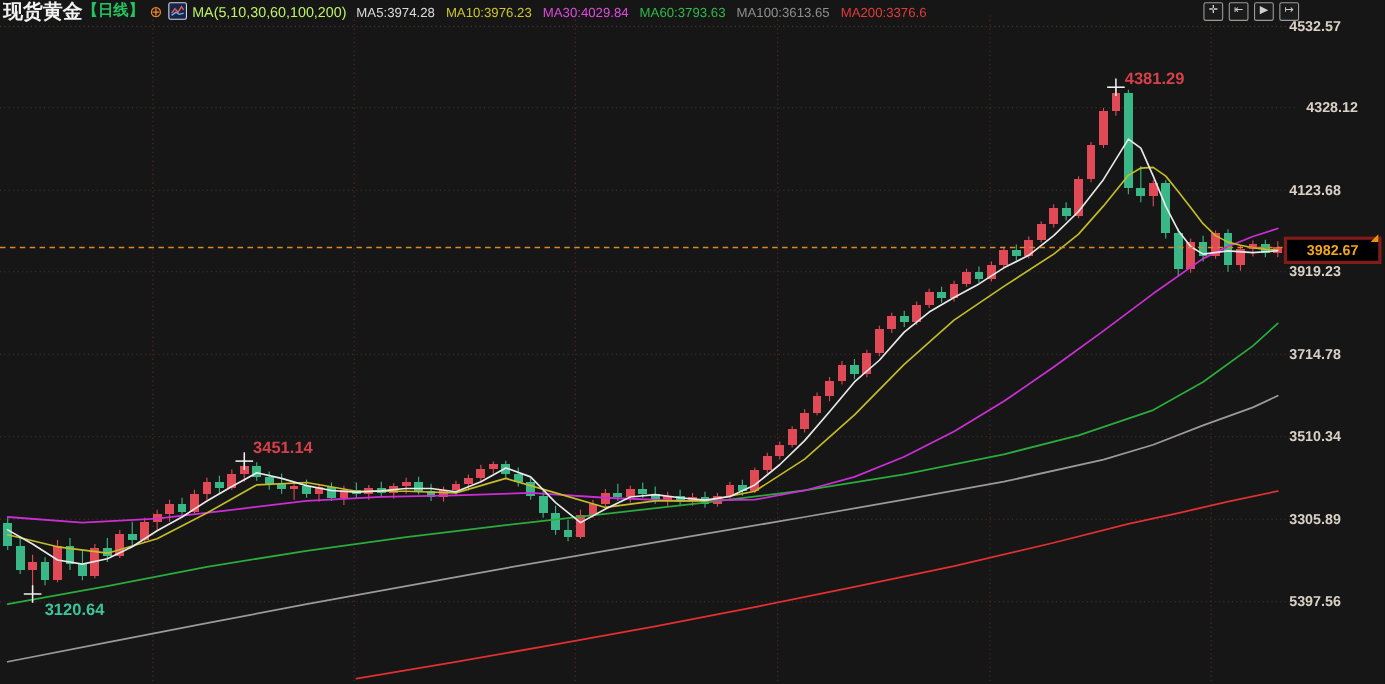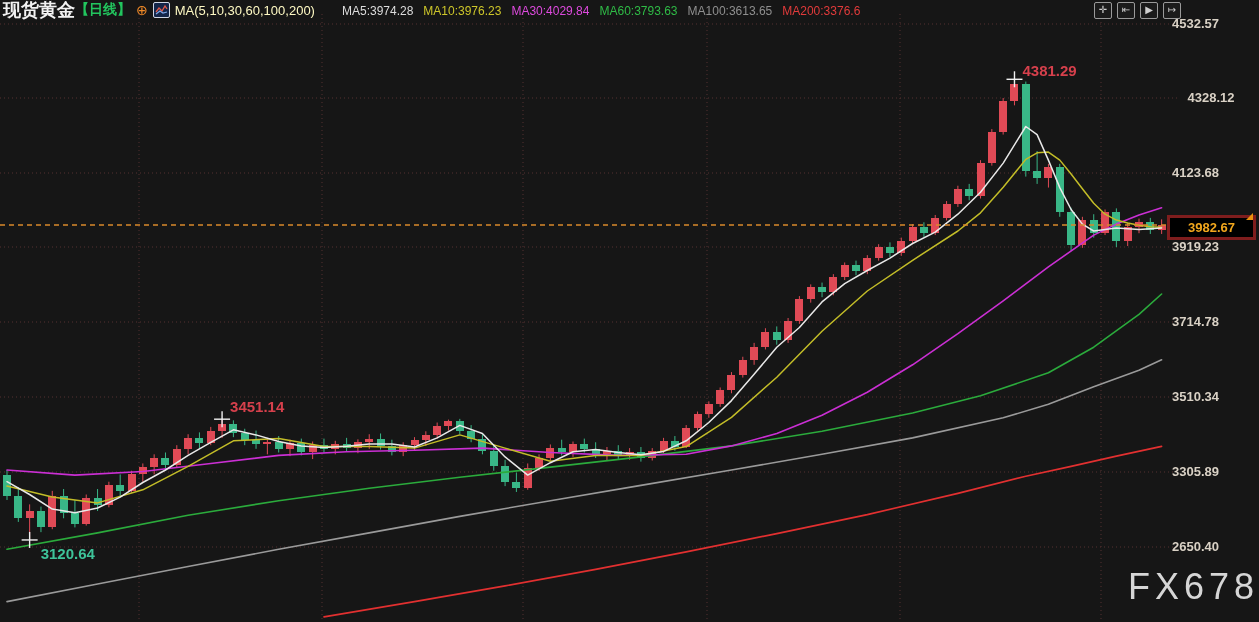--- a/index.html
+++ b/index.html
@@ -6,21 +6,21 @@
   #app{position:relative;width:1259px;height:622px;background:#161616;overflow:hidden;
        font-family:"Liberation Sans",sans-serif;}
   
   #header{position:absolute;left:0;top:0;width:1259px;height:20px;display:flex;align-items:center;
           font-size:13px;white-space:nowrap;z-index:5;}
   #symbol{color:#f2f2f2;font-weight:bold;font-size:18px;margin-left:3px;}
   #period{color:#22c55e;font-weight:bold;font-size:14px;}
   #add-ind{color:#f08a28;font-size:14px;line-height:14px;margin:0 5px;}
   #mini-ind{width:15px;height:14px;border:1px solid #cfd6e4;background:#14264a;border-radius:2px;
             margin-right:5px;display:inline-block;position:relative;}
-  #ma-group{color:#fef9c3;margin-right:27px;}
+  #ma-group{color:#bef264;margin-right:9px;}
   .ma-item{margin-right:10px;font-size:12px;}
   
   #toolbar{position:absolute;right:78px;top:2px;display:flex;gap:5px;z-index:6;}
   .tbtn{width:16px;height:15px;border:1px solid #9a9a9a;border-radius:2px;color:#cfcfcf;
         font-size:10px;line-height:14px;text-align:center;background:#1b1b1b;cursor:pointer;}
   
   .ylab{position:absolute;left:1172px;width:78px;color:#d9d1c5;font-size:13px;font-weight:bold;
         text-align:left;z-index:2;}
   
   #ptag{position:absolute;left:1167px;width:83px;height:19px;border:3px solid #7f1d1d;background:#000;
@@ -298,20 +298,19 @@
     </svg>
 
   <div id="ylabels">
       <div class="ylab" style="top: 16px;">4532.57</div>
       <div class="ylab" style="top: 90px; text-align: center;">4328.12</div>
       <div class="ylab" style="top: 165px;">4123.68</div>
       <div class="ylab" style="top: 239px;">3919.23</div>
       <div class="ylab" style="top: 314px;">3714.78</div>
       <div class="ylab" style="top: 389px;">3510.34</div>
       <div class="ylab" style="top: 464px;">3305.89</div>
-      <div class="ylab" style="top: 539px;">2650.40</div>
+      <div class="ylab" style="top: 539px;">5397.56</div>
     </div>
 
   <div id="ptag" style="top: 214.949px;">3982.67</div>
   <div id="parrow" style="top: 212.949px;"></div>
 
-  <div id="wm">FX678</div>
 </div>
 
 </body></html>

